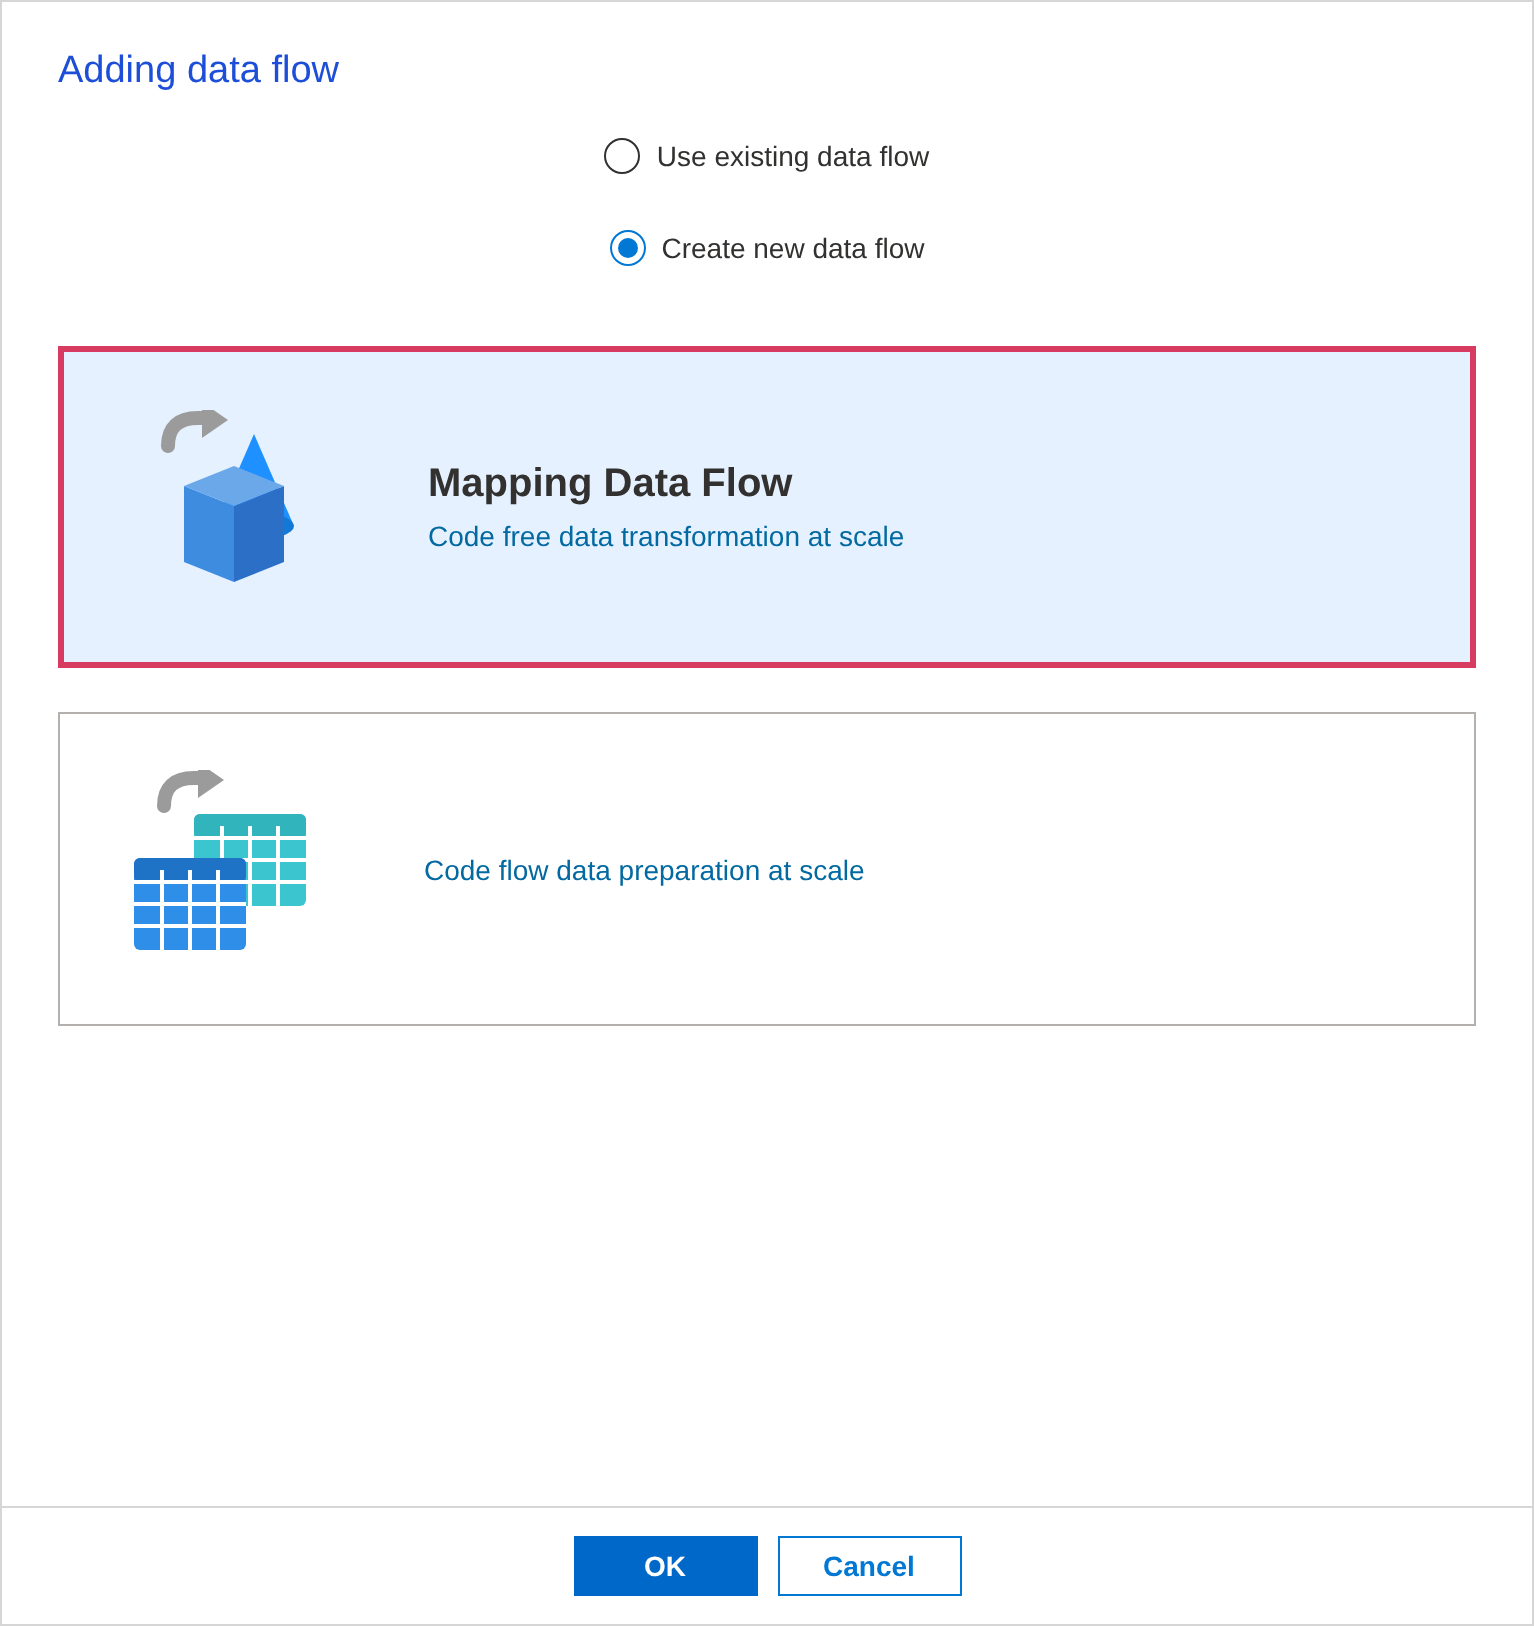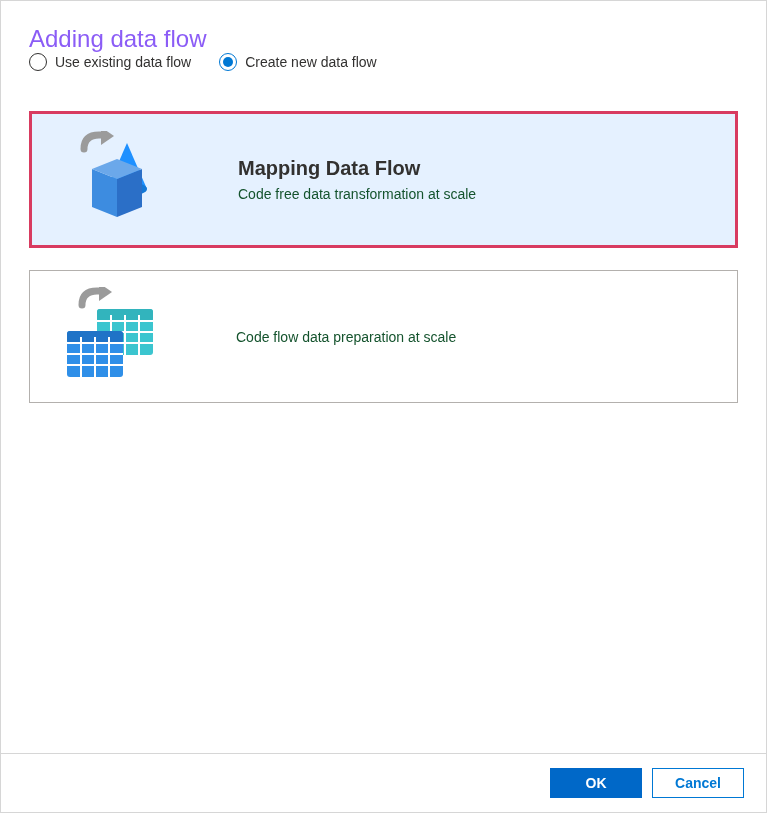--- a/index.html
+++ b/index.html
@@ -8,29 +8,31 @@
       background: #ffffff;
       width: 767px;
       height: 813px;
       border: 1px solid #d6d6d6;
       position: relative;
       display: flex;
       flex-direction: column;
     }
     .content { padding: 24px 28px 10px 28px; flex: 1; }
     .title {
-      font-size: 24px;
+      font-size: 19px;
       font-weight: 400;
-      color: #8b5cf6;
+      color: #1d4ed8;
+      margin-bottom: 22px;
     }
     .radio-row {
       display: flex;
       gap: 28px;
       margin-bottom: 40px;
       align-items: center;
+      flex-direction: column;
     }
     .radio-item {
       display: flex;
       align-items: center;
       gap: 8px;
       cursor: pointer;
       font-size: 14px;
       color: #323130;
     }
     .radio-circle {
@@ -41,22 +43,22 @@
     }
     .radio-circle.selected { border-color: #0078d4; }
     .radio-dot {
       width: 10px; height: 10px; border-radius: 50%;
       background: #0078d4;
     }
     .card {
       border: 1px solid #b3b0ad;
       display: flex;
       align-items: center;
-      padding: 18px 22px;
-      gap: 64px;
+      padding: 30px 22px;
+      gap: 40px;
       cursor: pointer;
       margin-bottom: 22px;
     }
     .card.selected {
       background: #e5f1ff;
       border: 3px solid #d83b60;
     }
     .card-icon {
       width: 120px;
       height: 95px;
@@ -67,27 +69,27 @@
     }
     .card-text { flex: 1; }
     .card-title {
       font-size: 20px;
       font-weight: 600;
       color: #323130;
       margin-bottom: 6px;
     }
     .card-desc {
       font-size: 14px;
-      color: #14532d;
+      color: #0369a1;
     }
     .footer {
       border-top: 1px solid #d6d6d6;
       padding: 14px 22px;
       display: flex;
-      justify-content: flex-end;
+      justify-content: center;
       align-items: center;
     }
     .btn {
       min-width: 92px;
       height: 30px;
       border: 1px solid transparent;
       font-size: 14px;
       cursor: pointer;
       font-family: inherit;
       font-weight: 600;

